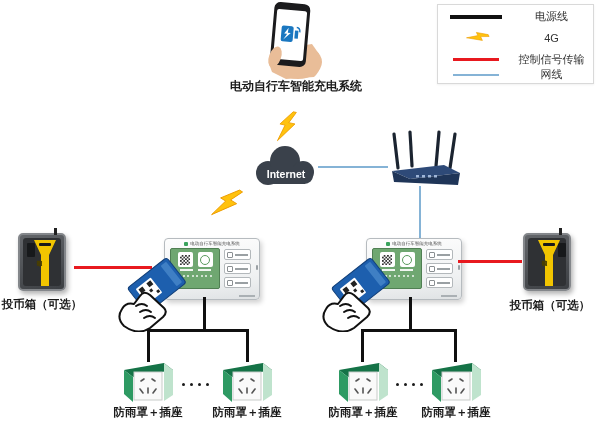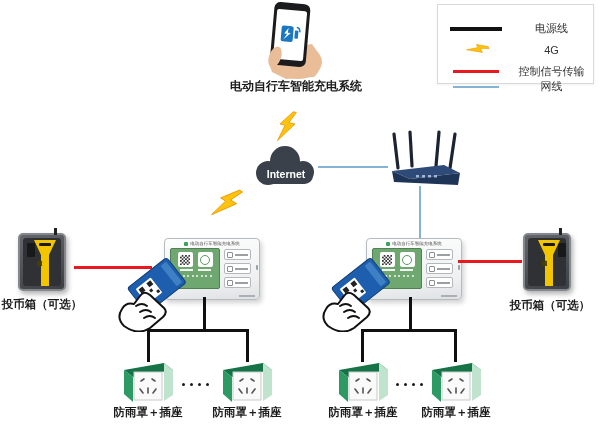--- a/index.html
+++ b/index.html
@@ -4,21 +4,21 @@
 <style>
   html,body{margin:0;padding:0;background:#fff;}
   .canvas{position:relative;width:600px;height:424px;background:#fff;overflow:hidden;
           font-family:"Liberation Sans",sans-serif;}
   .abs{position:absolute;}
 
   
   .legend{position:absolute;left:437px;top:4px;width:157px;height:80px;background:#fff;
           border:1px solid #d9d9d9;box-shadow:0 1px 2px rgba(0,0,0,.06);
           display:grid;grid-template-columns:72px 1fr;align-items:center;justify-items:center;
-          padding:16px 2px;box-sizing:border-box;}
+          padding:4px 2px;box-sizing:border-box;}
   .legend-label{font-size:11px;color:#333;white-space:nowrap;}
   .sw-power{width:52px;height:4px;background:#111111;}
   .sw-red{width:46px;height:3px;background:#e8191f;}
   .sw-blue{width:46px;height:2px;background:#85b3d6;}
 
   
   .caption{position:absolute;font-size:12px;font-weight:600;color:#1a1a1a;text-align:center;line-height:14px;}
   .caption-sm{font-size:11.5px;}
 
   

